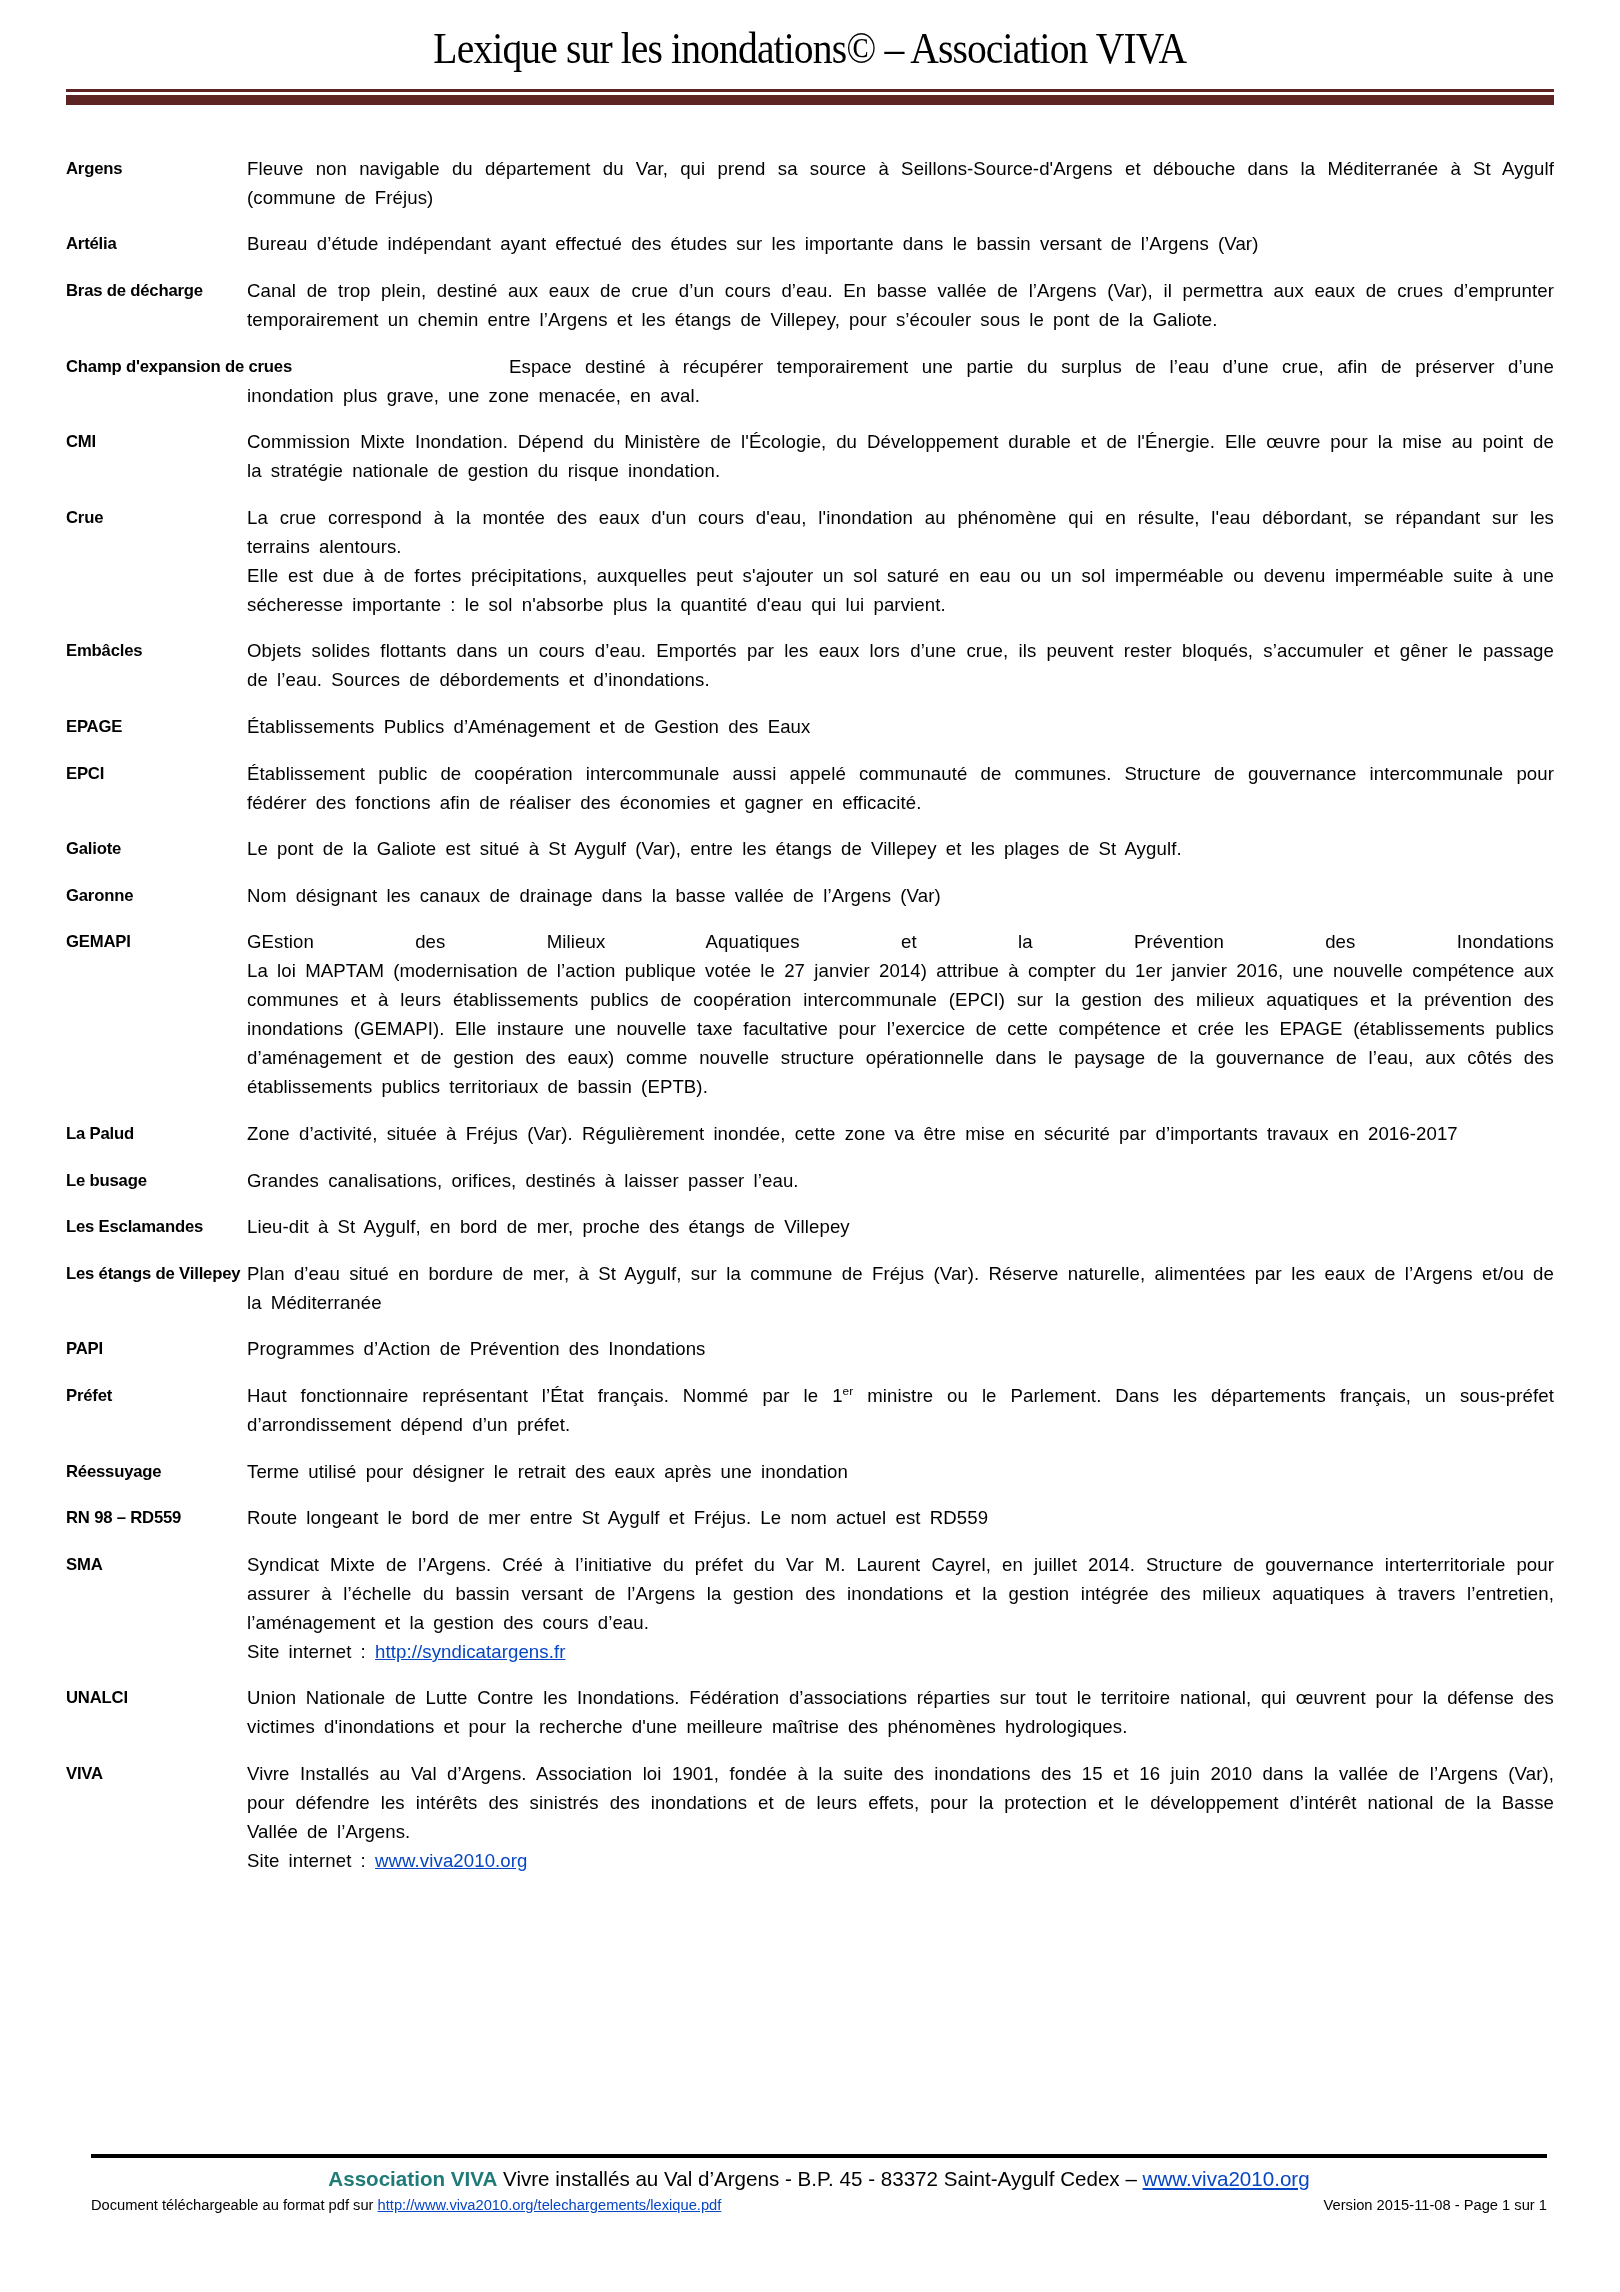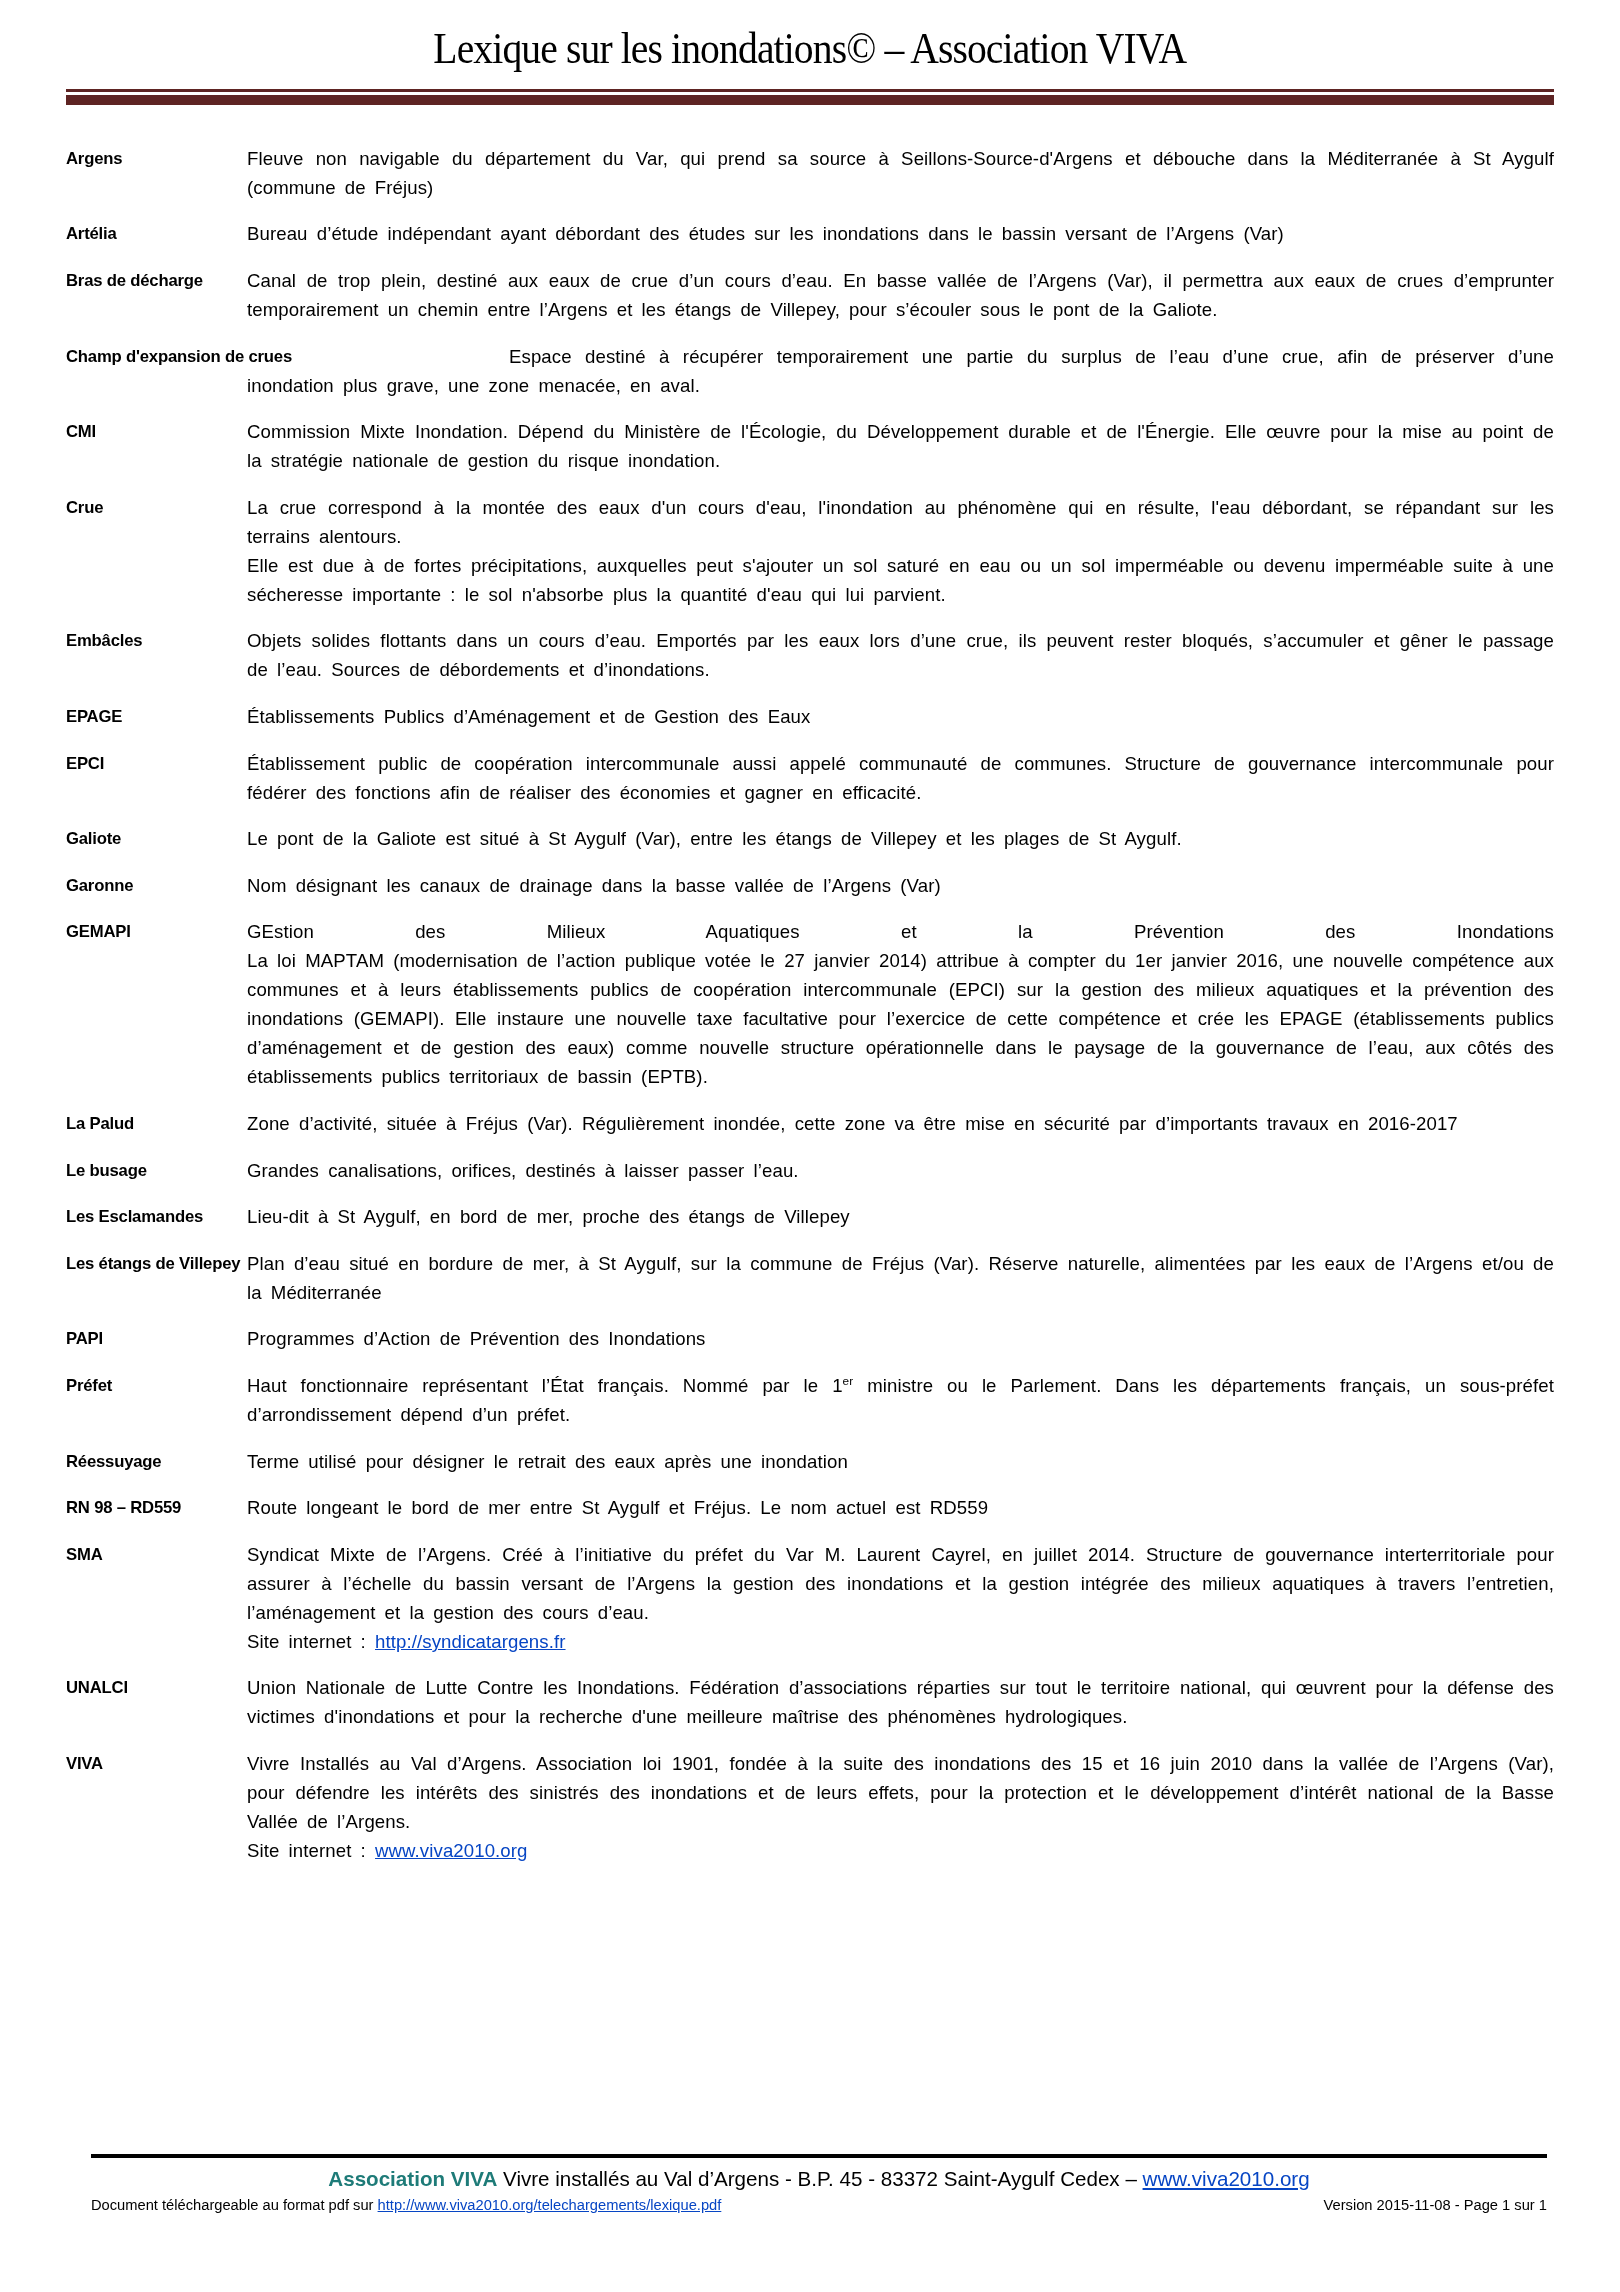--- a/index.html
+++ b/index.html
@@ -17,21 +17,21 @@
   
   .doc-title{margin:21.6px 0 15.7px;text-align:center;font-weight:normal;}
   .doc-title .t{
     display:inline-block;font-family:"Liberation Serif",serif;
     font-size:45px;letter-spacing:-1px;white-space:nowrap;
     transform:scaleX(.88);transform-origin:center;
   }
   .hr-thin{height:2.9px;background:var(--maroon);}
   .hr-thick{height:9.8px;background:var(--maroon);margin-top:2.9px;}
   
-  .entries{margin-top:39px;}
+  .entries{margin-top:49px;}
   .entry{display:grid;grid-template-columns:181px 1fr;margin-bottom:17.6px;}
   .term{
     font-weight:bold;font-size:16.7px;line-height:29px;
     white-space:nowrap;letter-spacing:-0.2px;
   }
   .def{
     font-size:18.6px;line-height:29px;text-align:justify;
     letter-spacing:0.1px;word-spacing:3.9px;
   }
   .block{margin:0;}
@@ -63,21 +63,21 @@
   <div class="entries" id="entries">
       <div class="entry">
         <div class="term">Argens</div>
         <div class="def">
           <div class="block">Fleuve non navigable du département du Var, qui prend sa source à Seillons-Source-d'Argens et débouche dans la Méditerranée à St Aygulf (commune de Fréjus)</div>
         </div>
       </div>
       <div class="entry">
         <div class="term">Artélia</div>
         <div class="def">
-          <div class="block">Bureau d’étude indépendant ayant débordant des études sur les inondations dans le bassin versant de l’Argens (Var)</div>
+          <div class="block">Bureau d’étude indépendant ayant effectué des études sur les importante dans le bassin versant de l’Argens (Var)</div>
         </div>
       </div>
       <div class="entry">
         <div class="term">Bras de décharge</div>
         <div class="def">
           <div class="block">Canal de trop plein, destiné aux eaux de crue d’un cours d’eau. En basse vallée de l’Argens (Var), il permettra aux eaux de crues d’emprunter temporairement un chemin entre l’Argens et les étangs de Villepey, pour s’écouler sous le pont de la Galiote.</div>
         </div>
       </div>
       <div class="entry wide">
         <div class="term">Champ d'expansion de crues</div>

